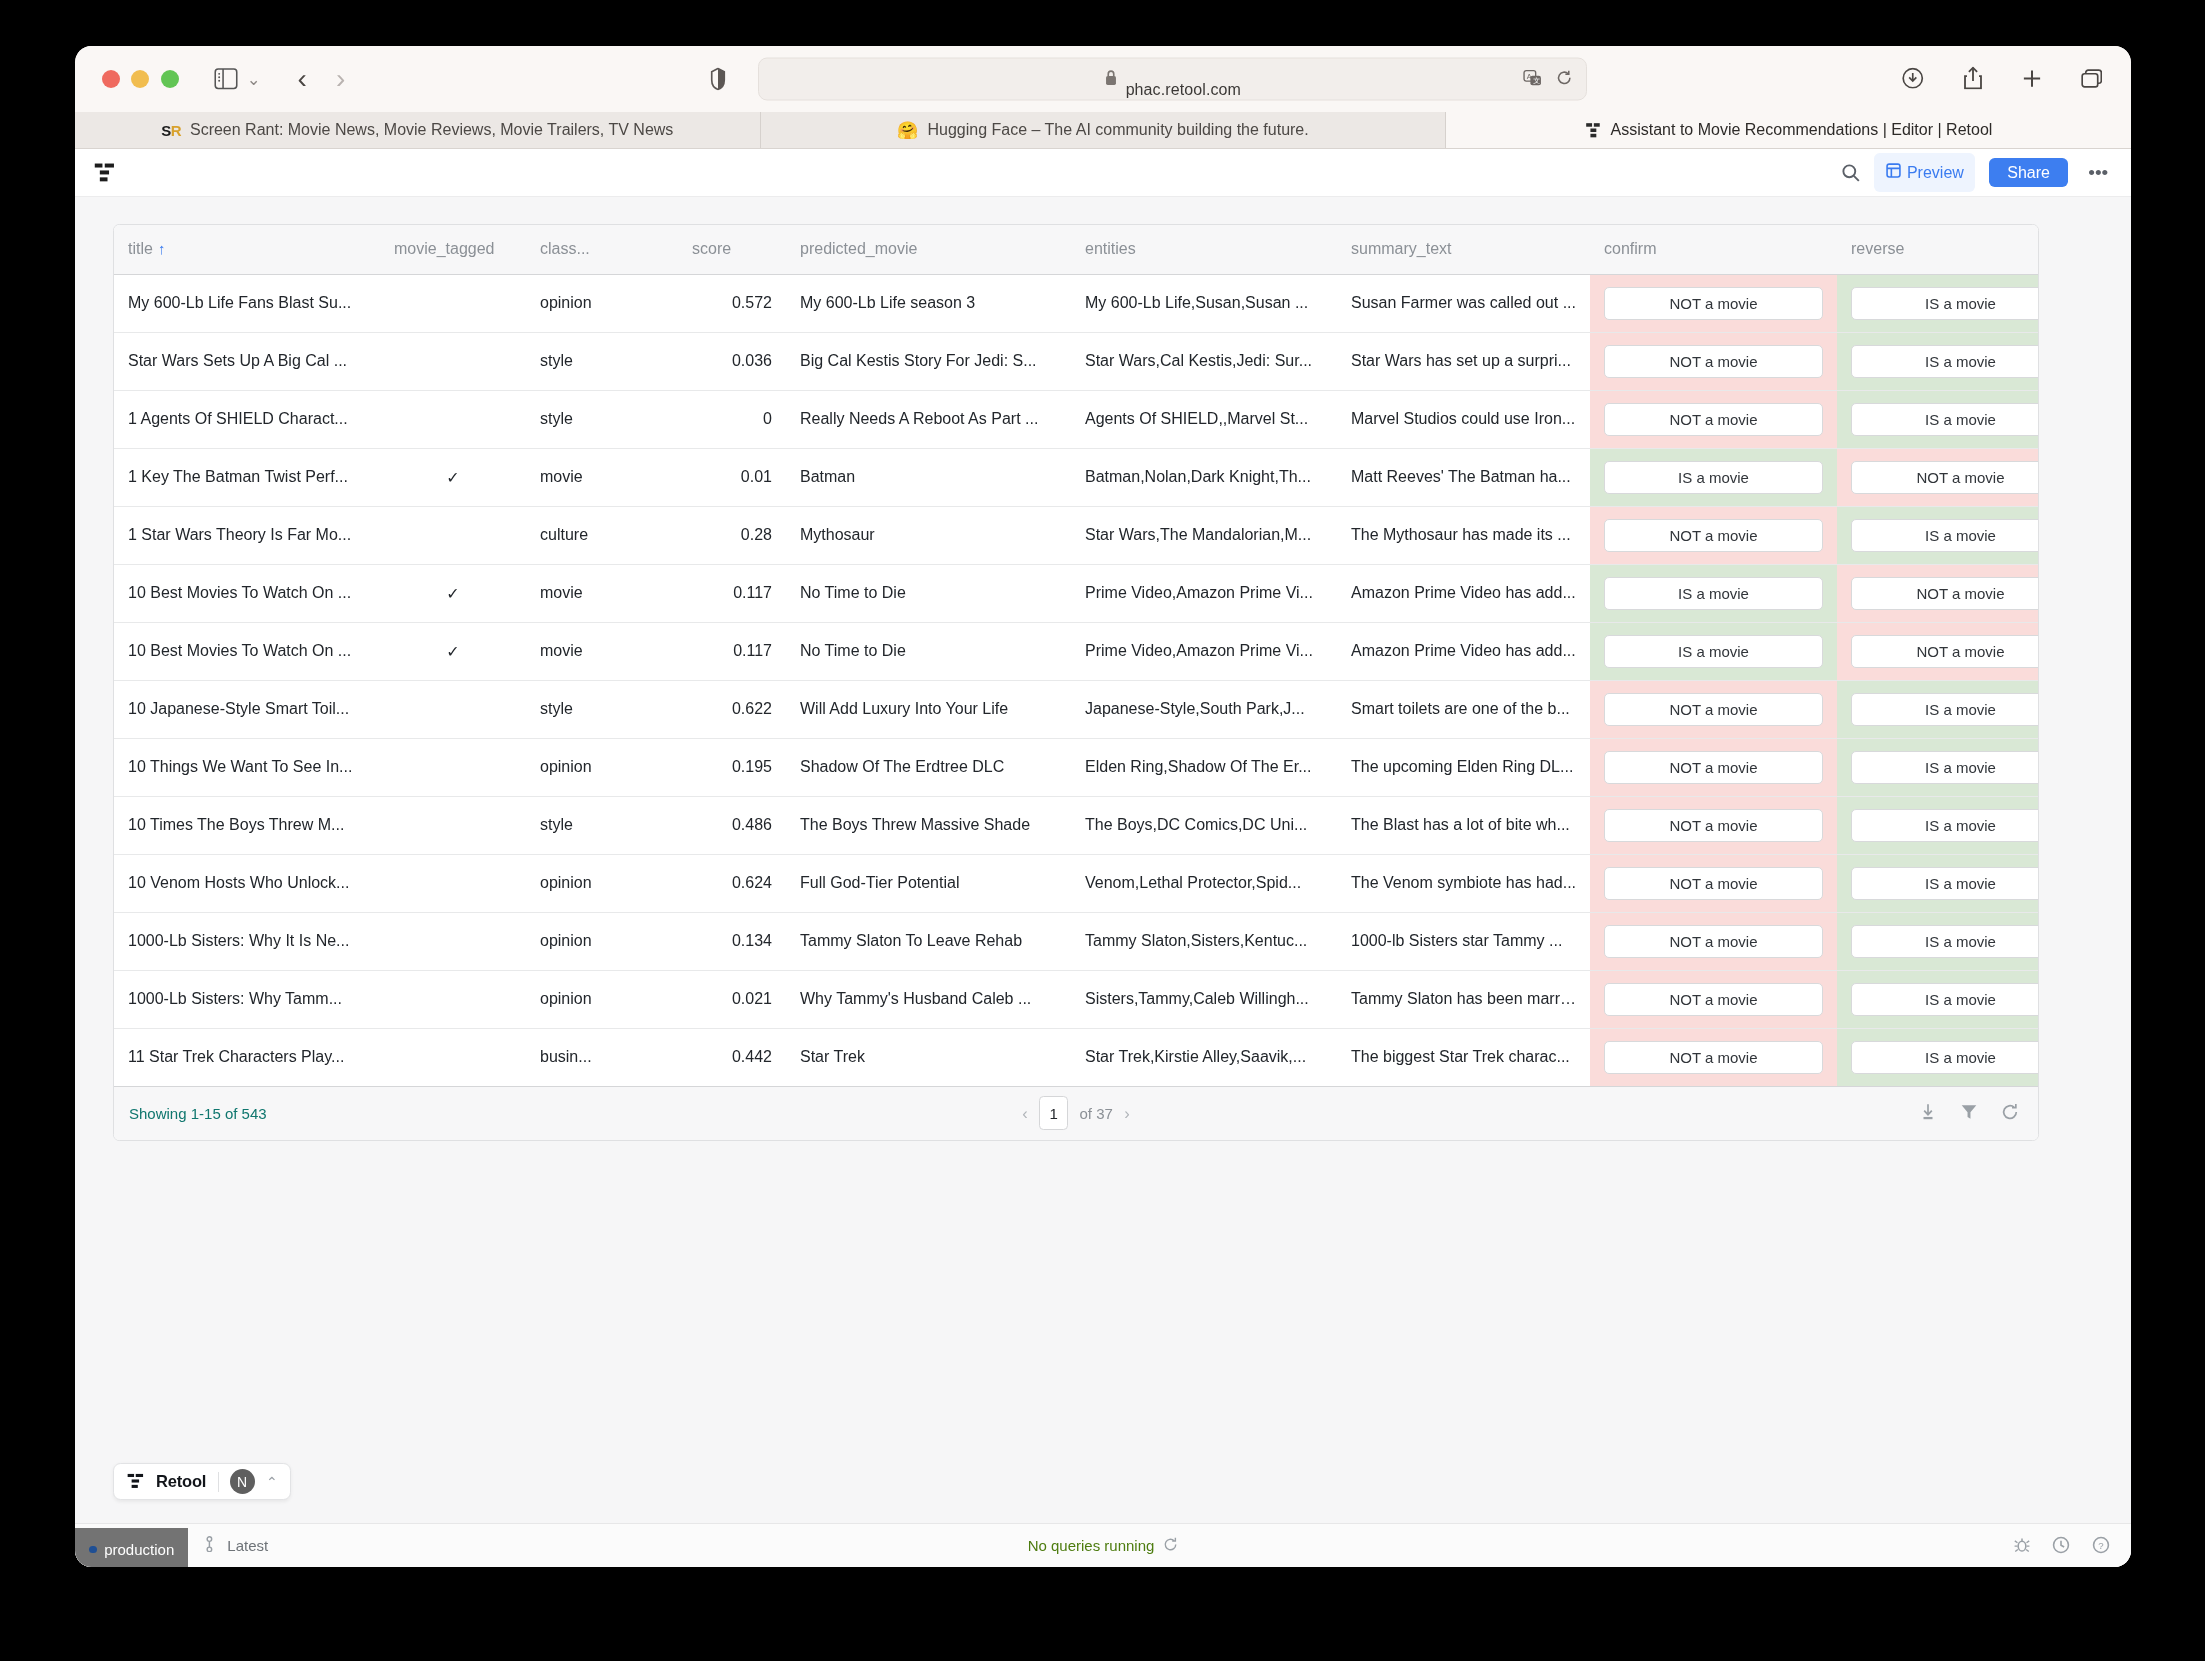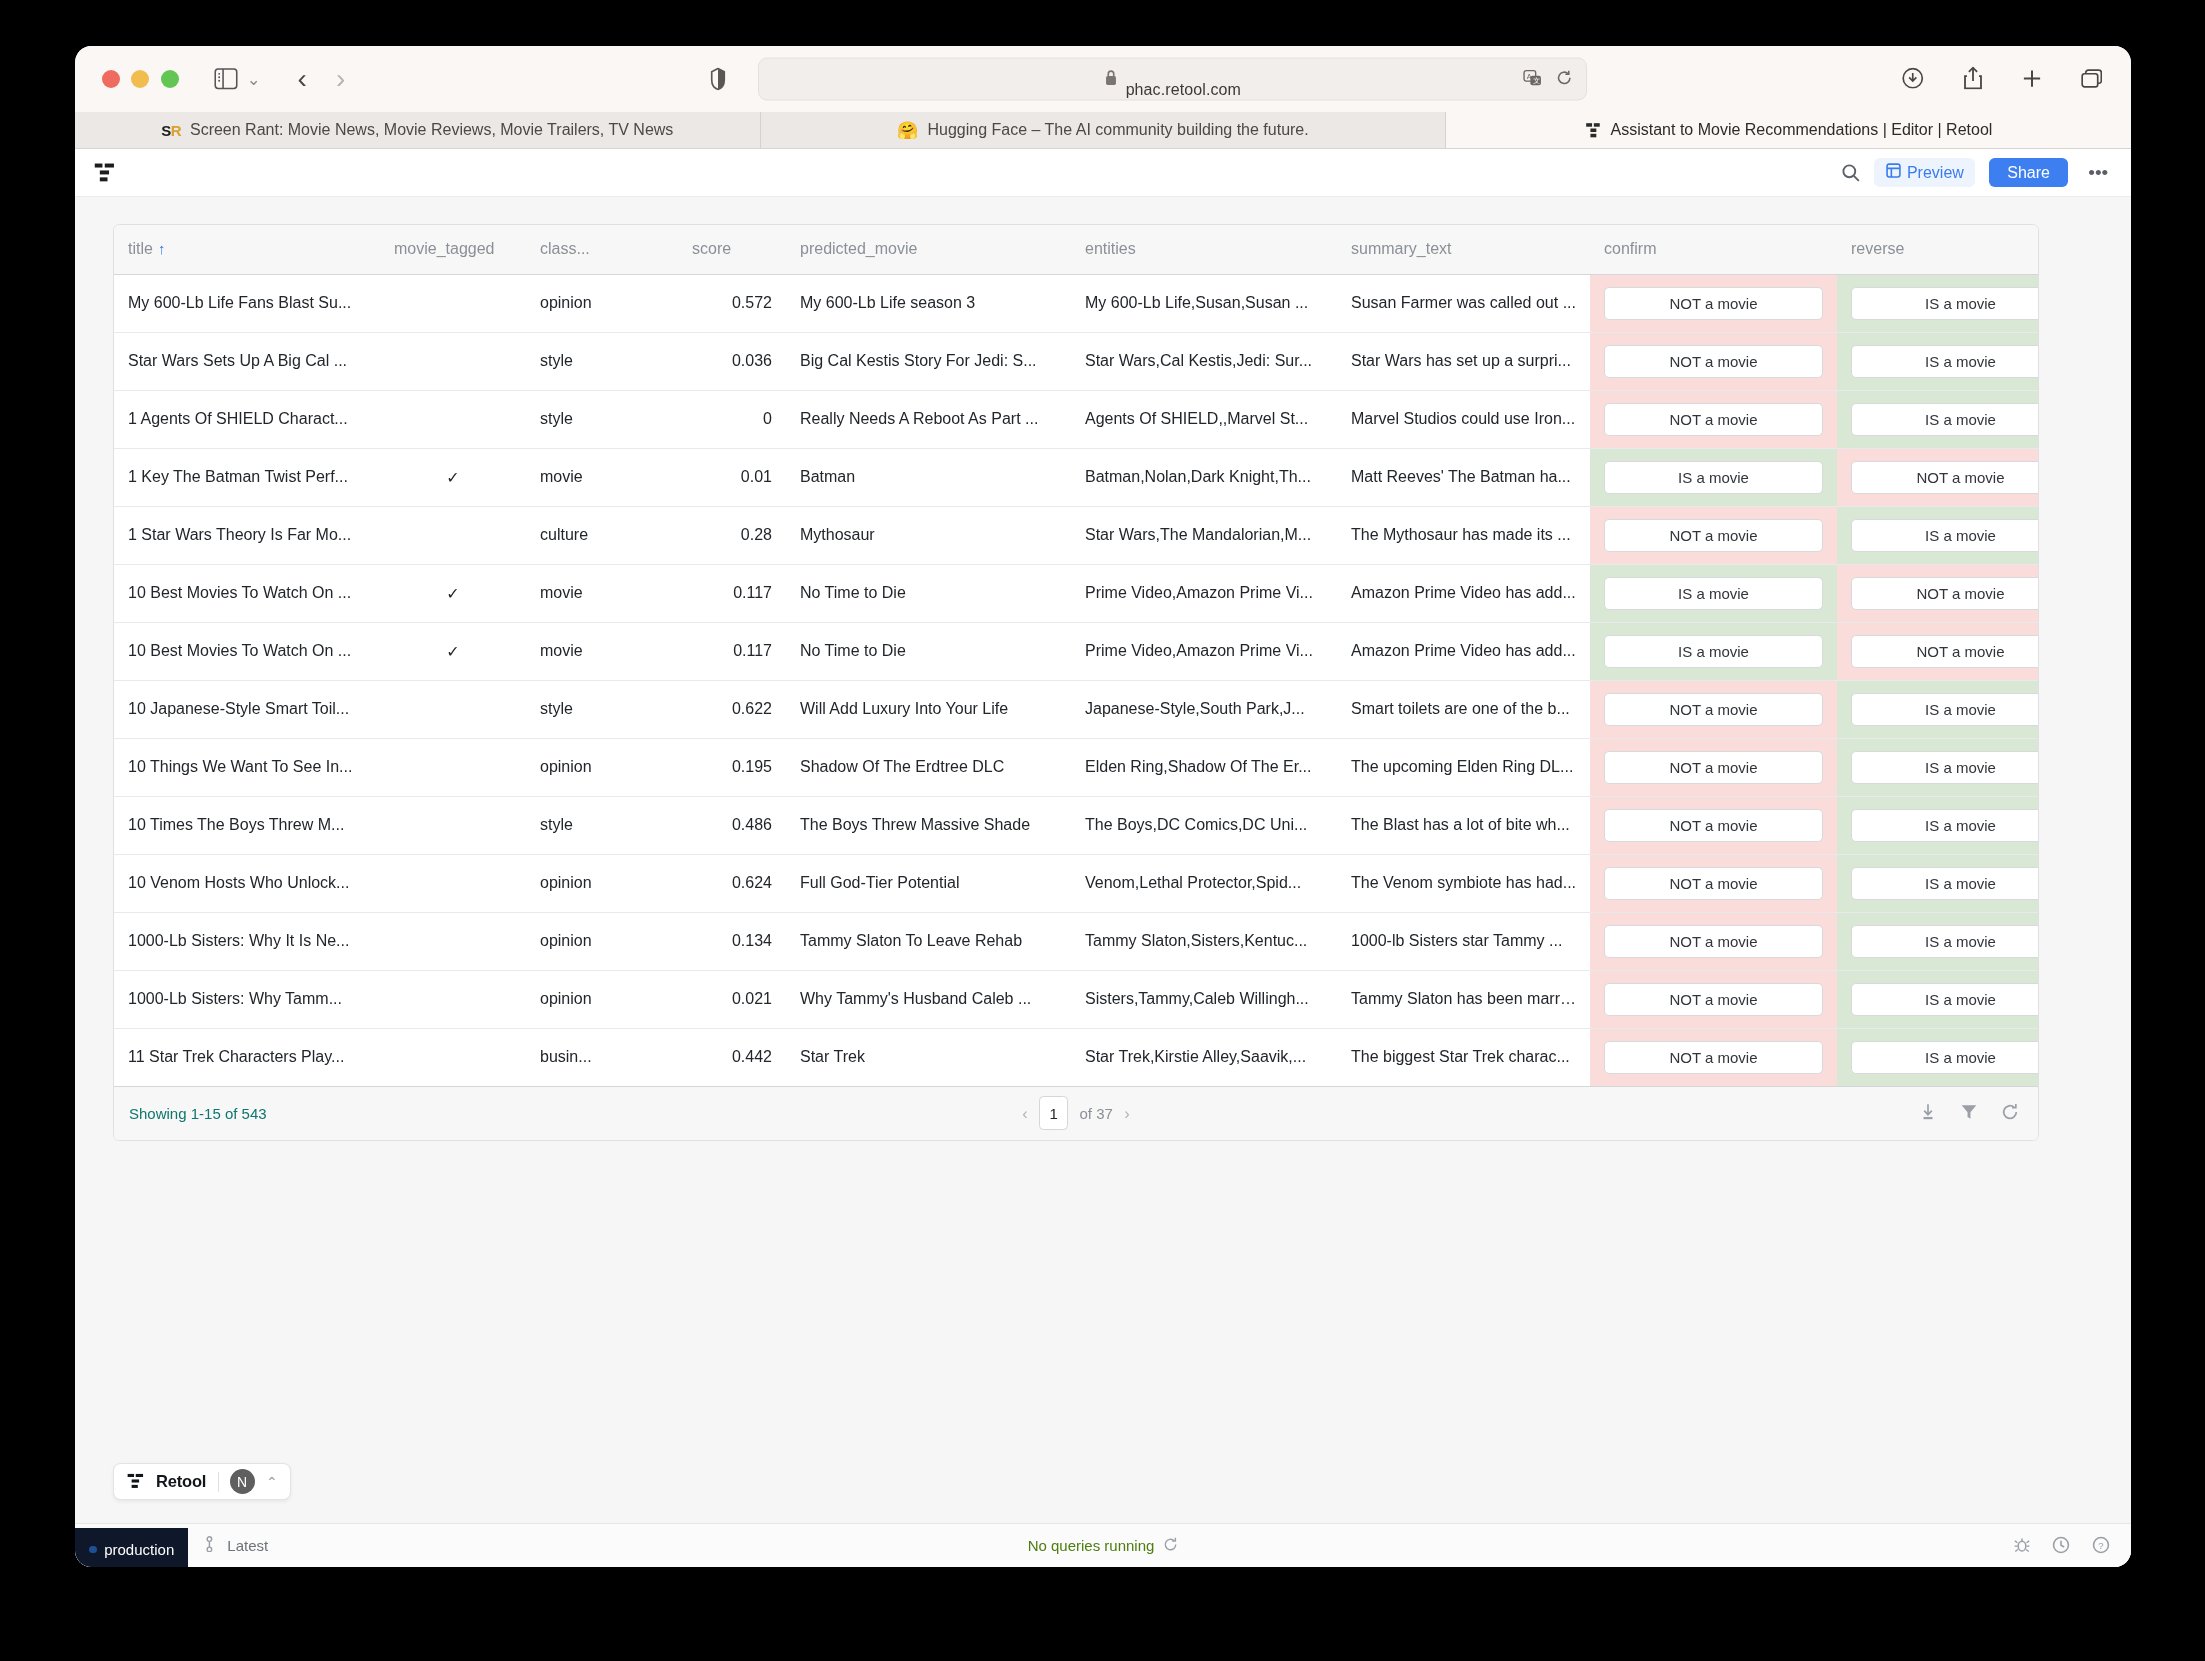--- a/index.html
+++ b/index.html
@@ -94,21 +94,21 @@
   .retool-mark { margin-left: 19px; display: flex; }
   .app-title {
     position: absolute; left: 0; right: 0; text-align: center;
     font-size: 17px; font-weight: 600; color: #1f2225;
   }
   .hdr-right { position: absolute; right: 16.5px; display: flex; align-items: center; gap: 14px; }
   .btn-preview {
     display: flex; align-items: center; gap: 6.3px;
     background: #eef4fe; color: #3a7bf0;
     border: none; border-radius: 5.7px;
-    height: 29px; padding: 0 11.4px;
+    height: 39px; padding: 0 11.4px;
     font-size: 16px; font-family: inherit; cursor: pointer;
   }
   .btn-share {
     background: #3d7ef0; color: #fff; border: none; border-radius: 5.7px;
     height: 29px; padding: 0 18px; font-size: 16px; font-weight: 500;
     font-family: inherit; cursor: pointer;
   }
   .btn-ellipsis {
     background: transparent; border: none; color: #5b6068;
     font-size: 19px; padding: 0 6.3px; cursor: pointer; line-height: 1;
@@ -218,21 +218,21 @@
 
   
   .statusbar {
     position: absolute; left: 0; right: 0; bottom: 0;
     height: 44px;
     background: #fbfbfb;
     border-top: 0.6px solid #e7e7e8;
     display: flex; align-items: center;
   }
   .env-badge {
-    background: #0f172a; color: #fff;
+    background: #737373; color: #fff;
     height: 100%; display: flex; align-items: center; gap: 7.6px;
     padding: 0 14px; font-size: 15px; margin-top: 8px;
   }
   .env-dot { width: 7.6px; height: 7.6px; border-radius: 50%; background: #1f4f94; }
   .branch { display: flex; align-items: center; gap: 7.6px; margin-left: 16.5px; font-size: 15px; color: #6e7378; }
   .sb-center {
     position: absolute; left: 0; right: 0;
     display: flex; align-items: center; justify-content: center; gap: 9px;
     font-size: 15px; color: #4d7c0f;
   }

